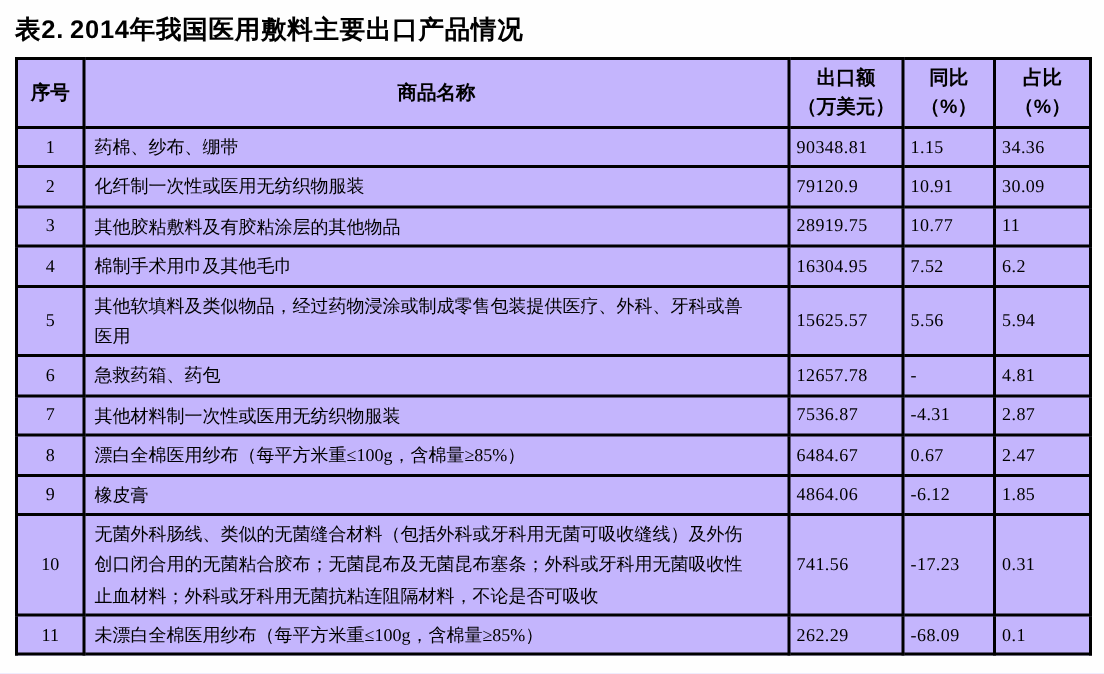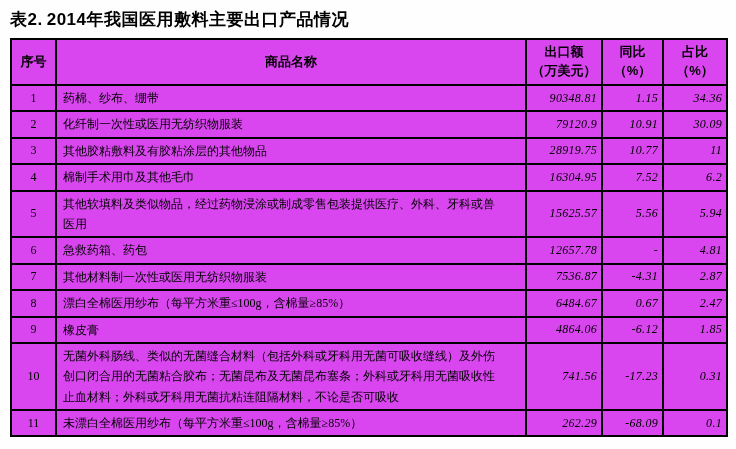--- a/index.html
+++ b/index.html
@@ -19,21 +19,21 @@
     margin-bottom: 7px;
     color: #000;
     display: flex;
     align-items: baseline;
   }
   .title .prefix { margin-right: 4px; }
   table.data-table {
     width: 716px;
     border-collapse: collapse;
     table-layout: fixed;
-    background: #d946ef;
+    background: #c4b5fd;
   }
   table.data-table th, table.data-table td {
     border: 2px solid #000;
     vertical-align: middle;
   }
   col.c-seq   { width: 45px; }
   col.c-name  { width: 470px; }
   col.c-export{ width: 76px; }
   col.c-yoy   { width: 61px; }
   col.c-share { width: 64px; }
@@ -53,21 +53,21 @@
   }
   tbody tr { height: 25px; }
   tbody tr.tall { height: auto; }
   td.seq { text-align: center; }
   td.name {
     text-align: left;
     padding-left: 6px;
     padding-right: 20px;
     line-height: 1.7;
   }
-  td.num { text-align: right; letter-spacing: 0.3px; font-style: italic; }
+  td.num { text-align: left; letter-spacing: 0.3px; }
 </style>
 </head>
 <body>
 
 <div class="page">
 
   <div class="title">
     <span class="prefix">表2.</span>
     <span>2014年我国医用敷料主要出口产品情况</span>
   </div>

